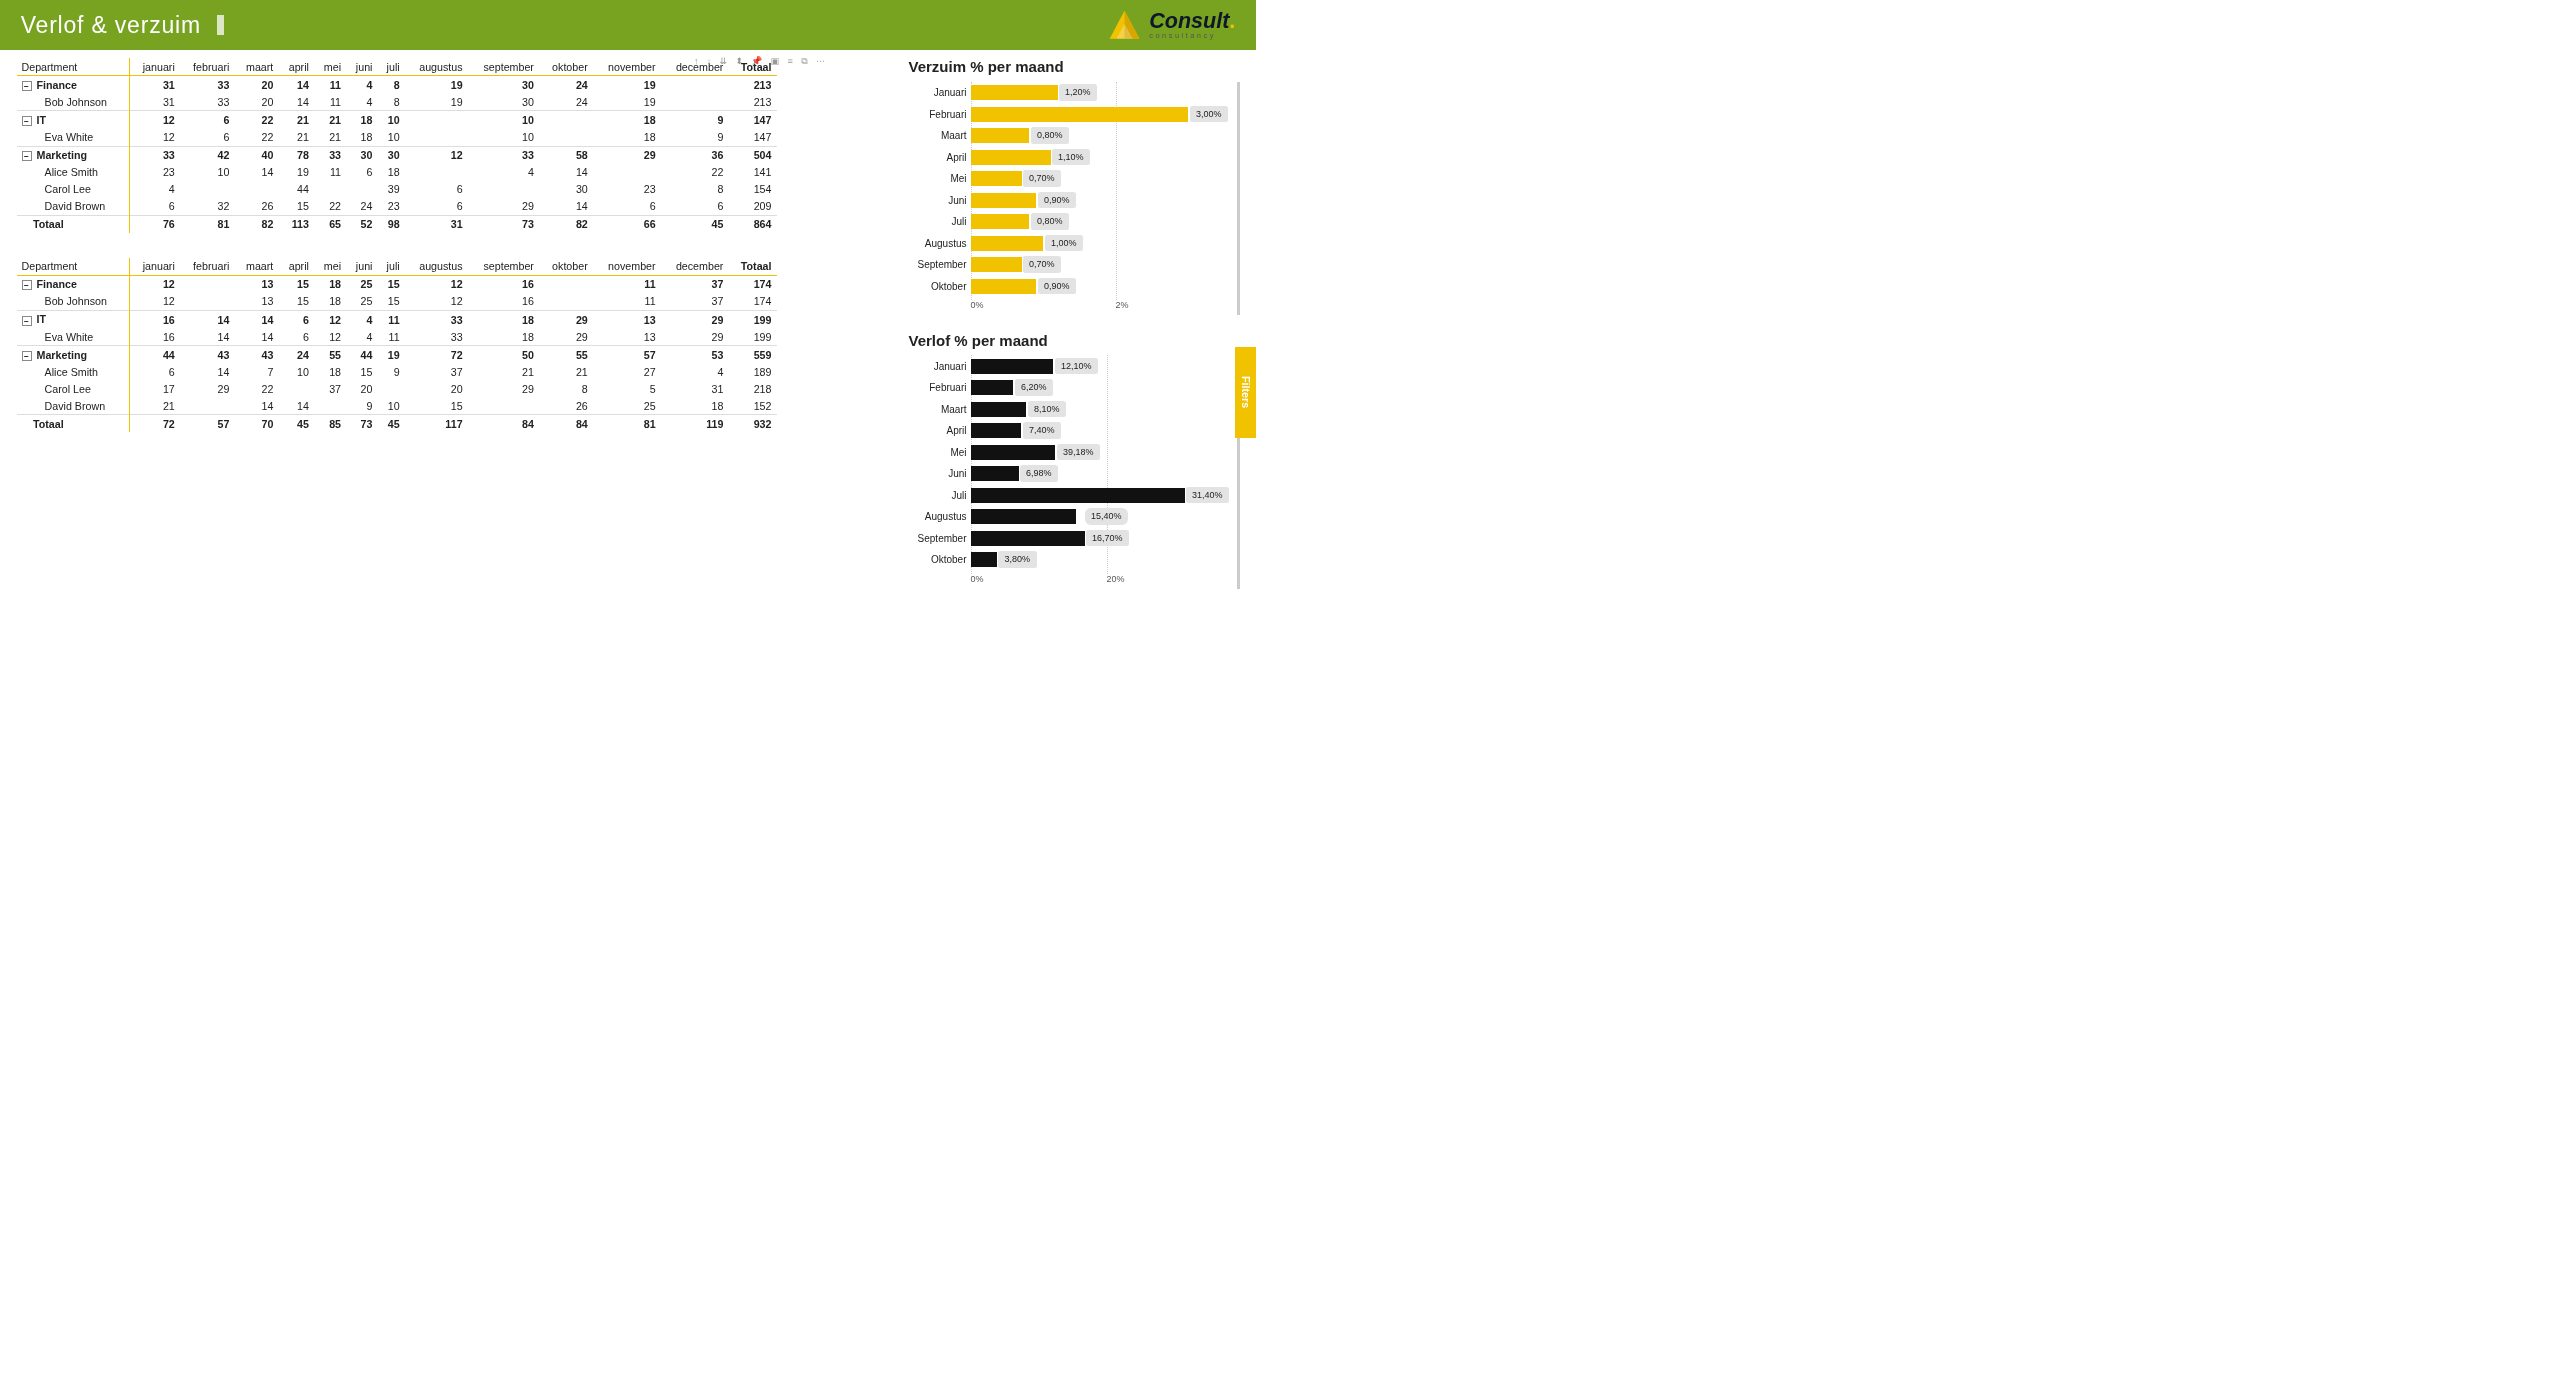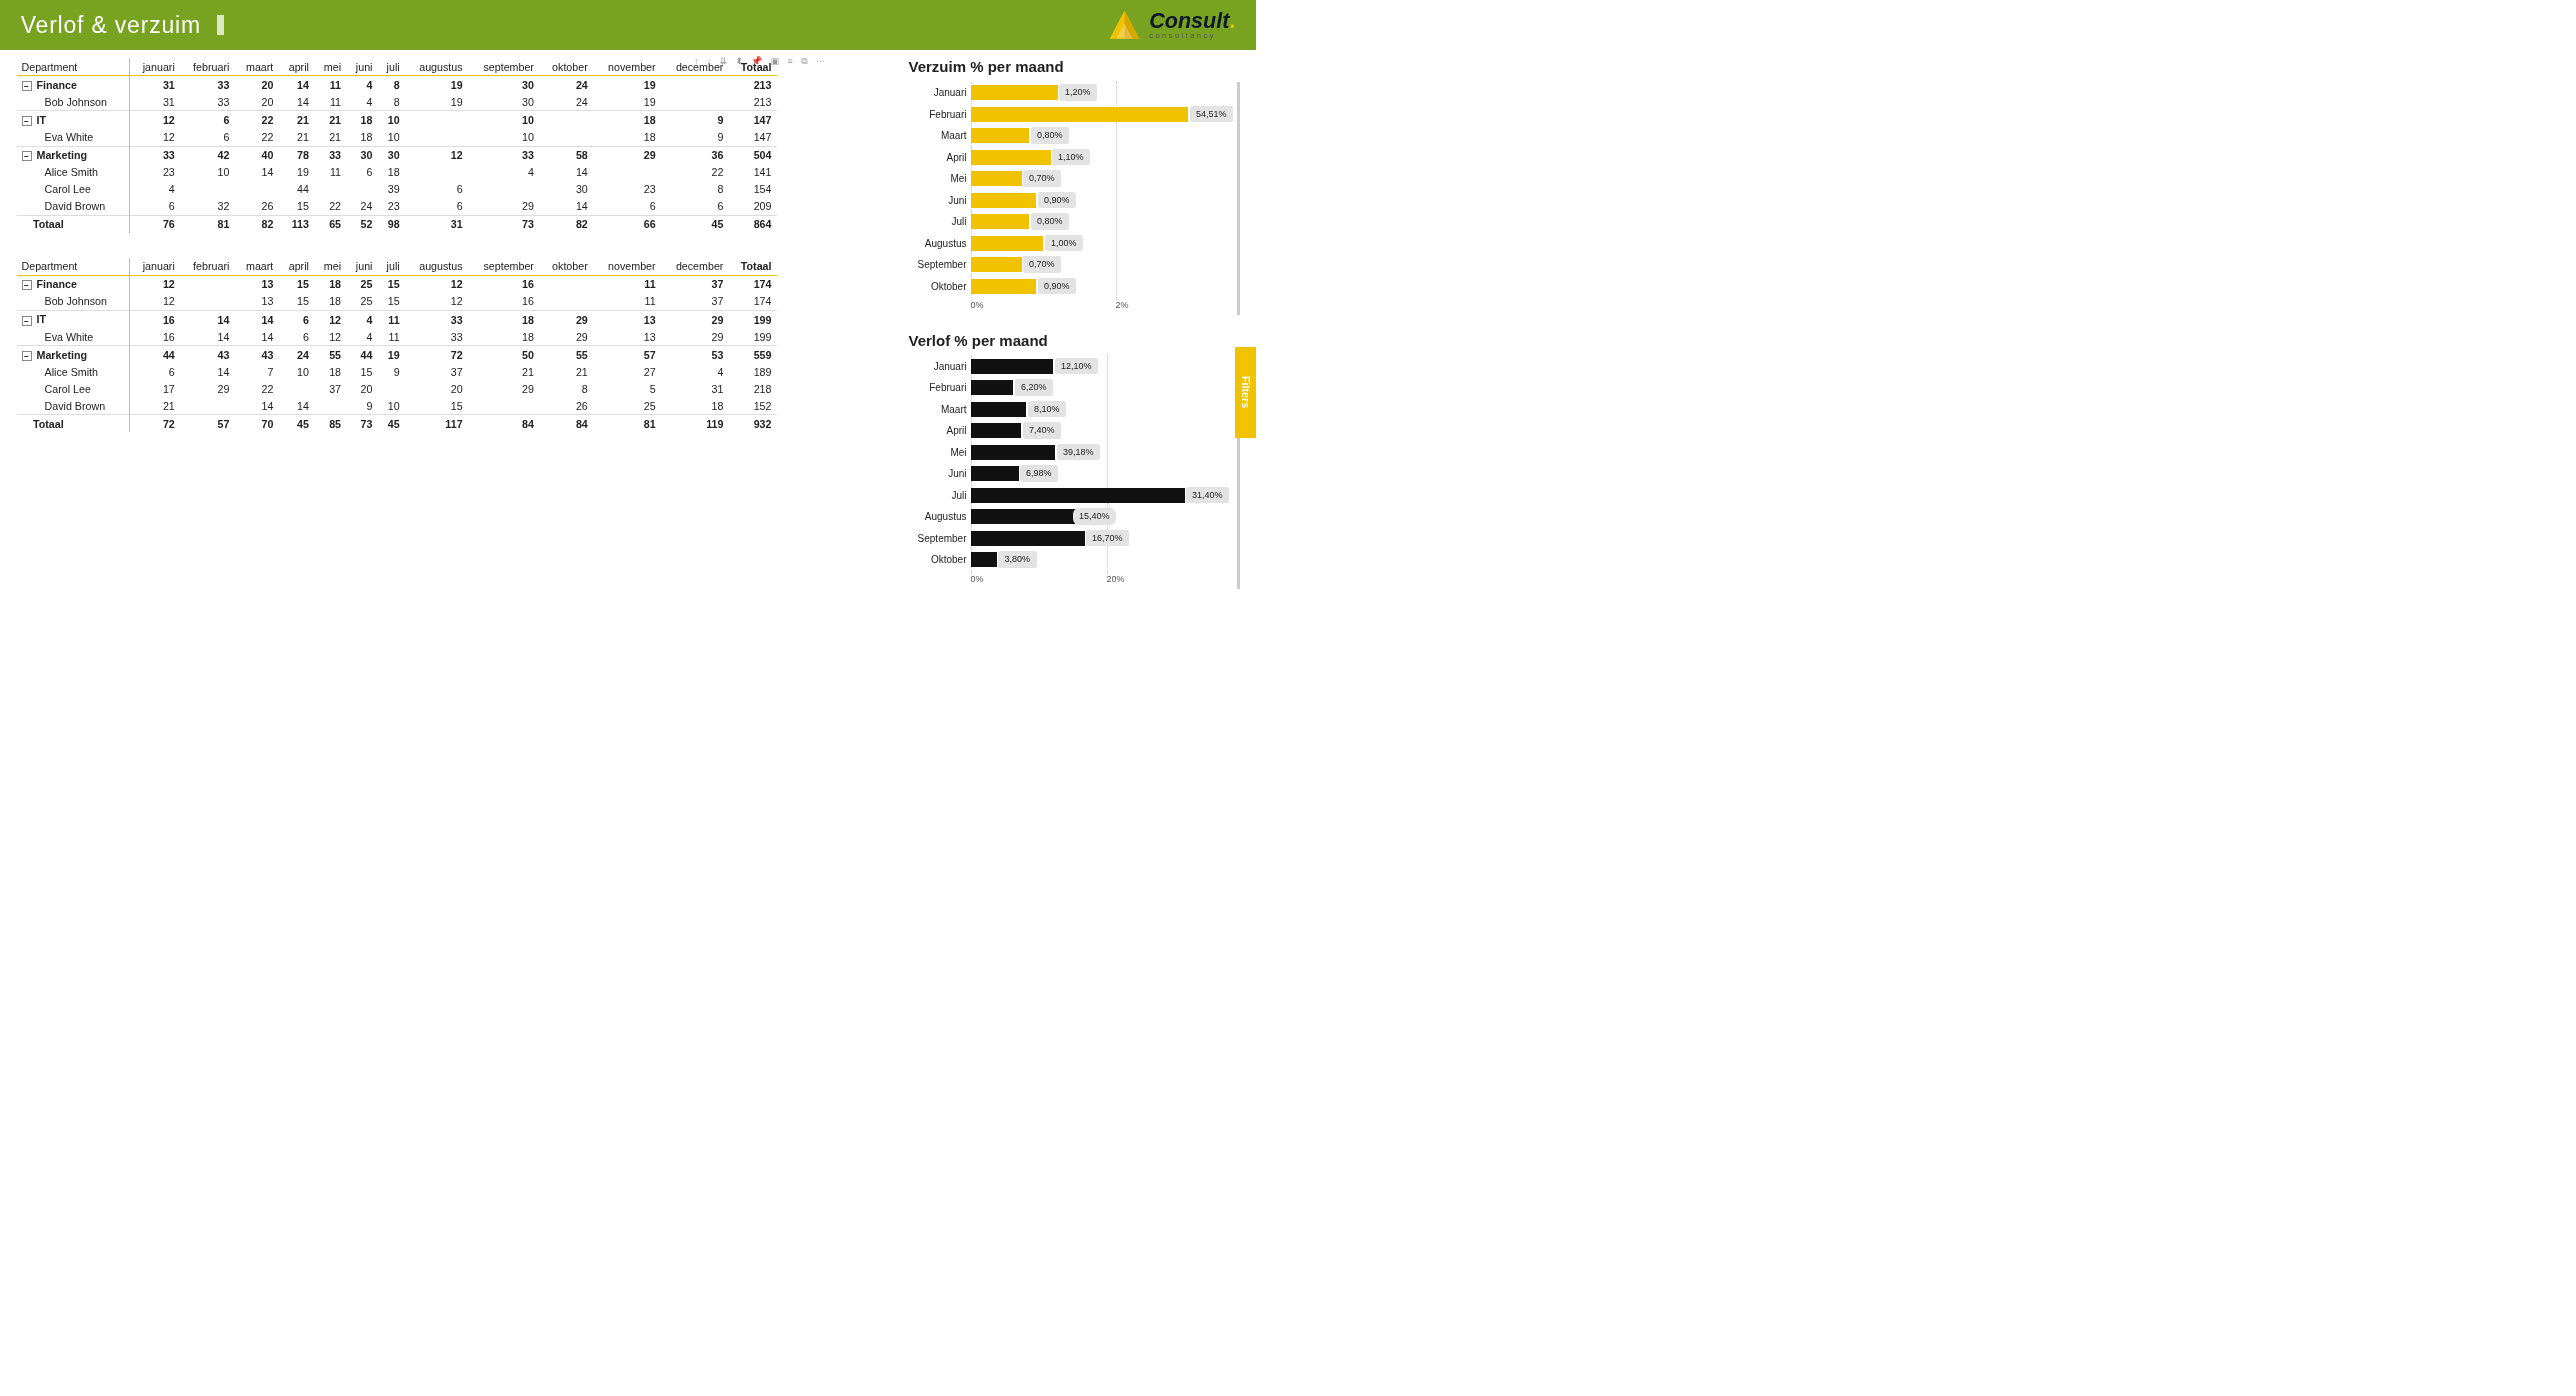--- a/index.html
+++ b/index.html
@@ -432,21 +432,21 @@
       <div class="chart-cat">Januari</div>
       <div class="chart-bar-area" style="width:231px;">
         <div class="chart-bar" style="width:87px;background:#f0c200;"></div>
         <div class="chart-label" style="left:88px;">1,20%</div>
       </div>
     </div>
             <div class="chart-row">
       <div class="chart-cat">Februari</div>
       <div class="chart-bar-area" style="width:231px;">
         <div class="chart-bar" style="width:217px;background:#f0c200;"></div>
-        <div class="chart-label" style="left:219px;">54,51%</div>
+        <div class="chart-label" style="left:219px;">3,00%</div>
       </div>
     </div>
             <div class="chart-row">
       <div class="chart-cat">Maart</div>
       <div class="chart-bar-area" style="width:231px;">
         <div class="chart-bar" style="width:58px;background:#f0c200;"></div>
         <div class="chart-label" style="left:60px;">0,80%</div>
       </div>
     </div>
             <div class="chart-row">
@@ -555,21 +555,21 @@
       <div class="chart-cat">Juli</div>
       <div class="chart-bar-area" style="width:231px;">
         <div class="chart-bar" style="width:214px;background:#111111;"></div>
         <div class="chart-label" style="left:215px;">31,40%</div>
       </div>
     </div>
             <div class="chart-row">
       <div class="chart-cat">Augustus</div>
       <div class="chart-bar-area" style="width:231px;">
         <div class="chart-bar" style="width:105px;background:#111111;"></div>
-        <div class="chart-label" style="left:102px;border-radius:6px;">15,40%</div>
+        <div class="chart-label" style="left:114px;border-radius:6px;">15,40%</div>
       </div>
     </div>
             <div class="chart-row">
       <div class="chart-cat">September</div>
       <div class="chart-bar-area" style="width:231px;">
         <div class="chart-bar" style="width:114px;background:#111111;"></div>
         <div class="chart-label" style="left:115px;">16,70%</div>
       </div>
     </div>
             <div class="chart-row">

